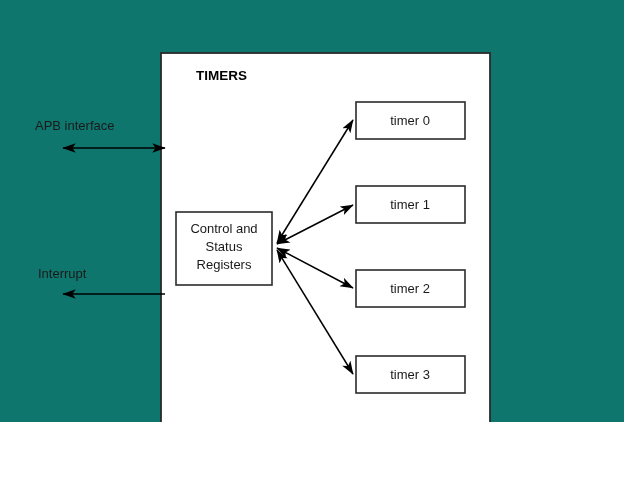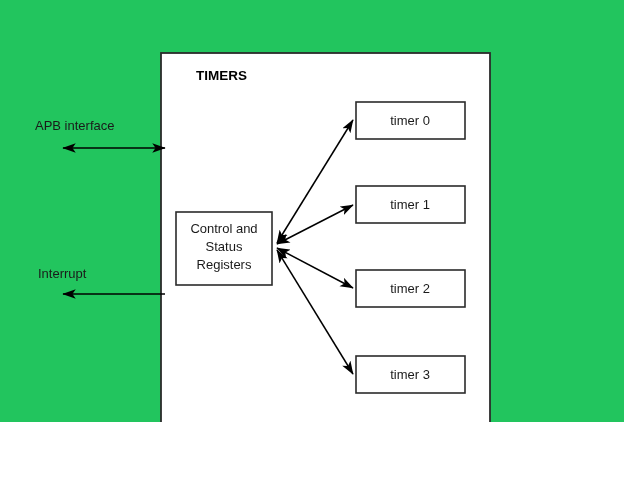--- a/index.html
+++ b/index.html
@@ -7,21 +7,21 @@
     padding: 0;
     background: #ffffff;
   }
   body {
     font-family: "Liberation Sans", sans-serif;
   }
   #canvas {
     position: relative;
     width: 624px;
     height: 422px;
-    background: #22c55e;
+    background: #0f766e;
     overflow: hidden;
   }
   #diagram-svg {
     position: absolute;
     left: 0;
     top: 0;
     width: 624px;
     height: 486px;
   }
   .blk-label {

